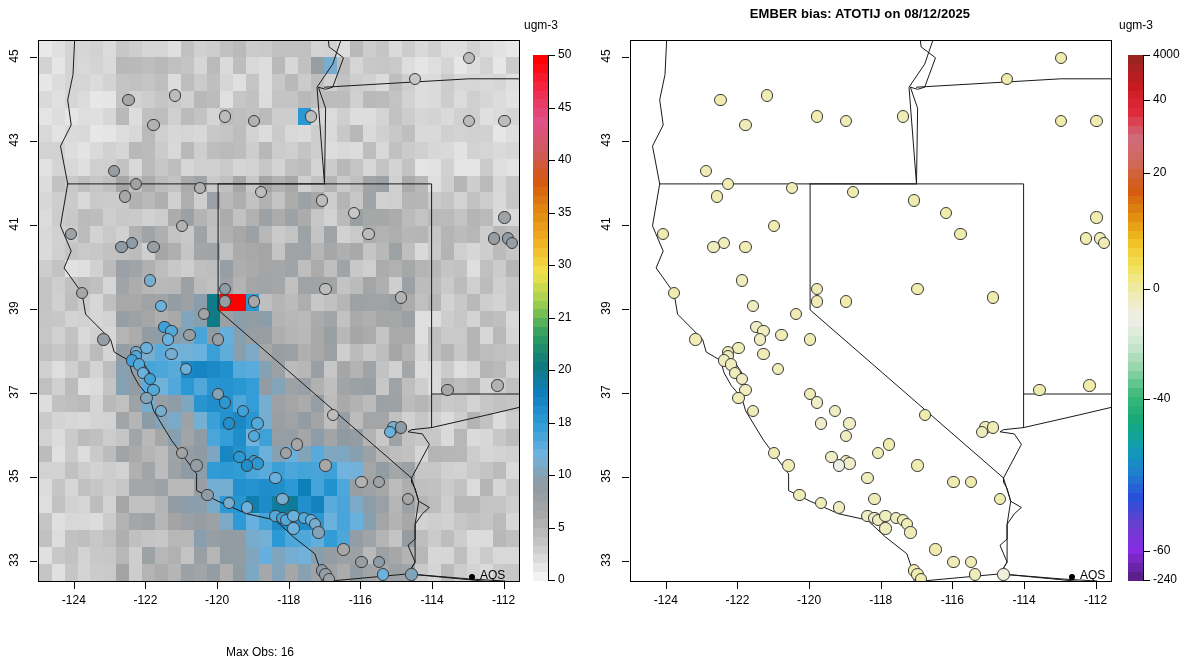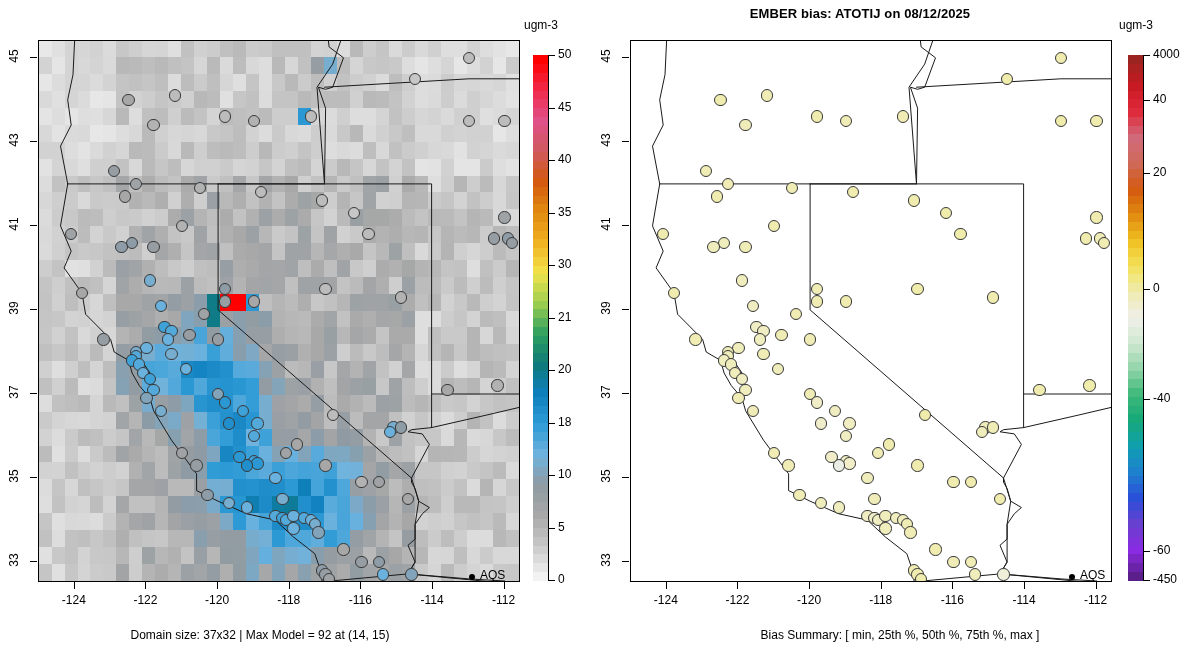--- a/index.html
+++ b/index.html
@@ -1476,21 +1476,21 @@
           <div class="cb-lab" style="left: 48px; top: 374.5px;">18</div>
           <div class="cb-tick" style="left: 38px; top: 435px;"></div>
           <div class="cb-lab" style="left: 48px; top: 427px;">10</div>
           <div class="cb-tick" style="left: 38px; top: 487.5px;"></div>
           <div class="cb-lab" style="left: 48px; top: 479.5px;">5</div>
           <div class="cb-tick" style="left: 38px; top: 540px;"></div>
           <div class="cb-lab" style="left: 48px; top: 532px;">0</div>
         </div>
     </div>
 
-    <div class="footer f1">Domain size: 37x32 | Max Model = 92 at (14, 15)</div>
+    <div class="footer f2">Max Obs: 16</div>
   </div>
 
   <div class="panel panel-right">
     <div class="ptitle">EMBER bias: ATOTIJ on 08/12/2025</div>
 
     <div class="plotbox right" id="rightPlot">
       <svg class="vec" id="rightVec" viewBox="0 0 480 540" preserveAspectRatio="none">
           <polyline points="28.7,142.9 21.5,184.9 32.2,210.1 25.1,226.9 43.0,252.1 46.6,273.2 71.6,298.4 75.2,311.0 89.6,319.4 93.1,332.0 100.3,344.6 111.0,357.2 114.6,369.8 132.5,399.2 157.6,432.8 157.6,449.6 179.1,460.2 207.8,472.8 236.4,479.1 254.3,495.9 275.8,512.7 283.0,533.7 283.0,540.8"></polyline>
           <polyline points="28.7,142.9 179.1,142.9 179.1,268.9 372.5,437.0 372.5,441.2 376.1,447.5 379.7,460.2 390.4,466.5 383.3,472.8 376.1,483.3 376.1,498.0 369.0,504.3 376.1,521.1 369.0,532.9 283.0,540.8"></polyline>
           <polyline points="14.3,-35.7 57.3,-33.6 78.8,-10.5 143.3,-10.5 214.9,-23.1 286.6,-25.2 290.1,5.9 304.5,16.8 293.7,46.2 286.6,48.3 279.4,46.2 286.6,67.2 285.5,142.9 179.1,142.9"></polyline>
@@ -1714,20 +1714,19 @@
           <div class="cb-lab" style="left: 48px; top: 51.625px;">40</div>
           <div class="cb-tick" style="left: 38px; top: 133.125px;"></div>
           <div class="cb-lab" style="left: 48px; top: 125.125px;">20</div>
           <div class="cb-tick" style="left: 38px; top: 248.625px;"></div>
           <div class="cb-lab" style="left: 48px; top: 240.625px;">0</div>
           <div class="cb-tick" style="left: 38px; top: 358.875px;"></div>
           <div class="cb-lab" style="left: 48px; top: 350.875px;">-40</div>
           <div class="cb-tick" style="left: 38px; top: 511.125px;"></div>
           <div class="cb-lab" style="left: 48px; top: 503.125px;">-60</div>
           <div class="cb-tick" style="left: 38px; top: 540px;"></div>
-          <div class="cb-lab" style="left: 48px; top: 532px;">-450</div>
+          <div class="cb-lab" style="left: 48px; top: 532px;">-240</div>
         </div>
     </div>
 
-    <div class="footer f1" style="left:90px;width:420px;">Bias Summary: [ min, 25th %, 50th %, 75th %, max ]</div>
   </div>
 
 </div>
 
 </body></html>

